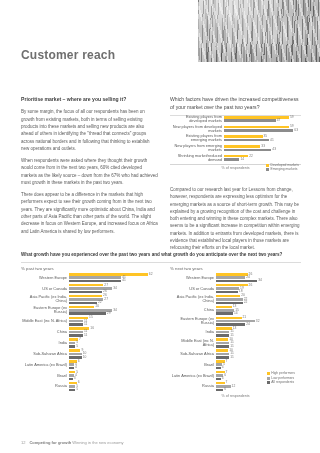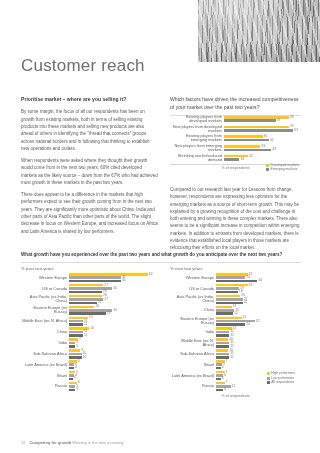--- a/index.html
+++ b/index.html
@@ -22,22 +22,22 @@
       linear-gradient(170deg, #d8d6d3 0%, #b9b7b4 35%, #cfcdc9 60%, #a9a7a4 100%);
     filter: grayscale(1);
   }
   .hero::after{
     content:""; position:absolute; inset:0;
     background:
       repeating-linear-gradient(75deg, rgba(255,255,255,.45) 0 2px, rgba(255,255,255,0) 2px 7px),
       radial-gradient(ellipse at 30% 20%, rgba(255,255,255,.5), rgba(255,255,255,0) 60%);
   }
   .page-title {
-    position: absolute; top: 56px; left: 21px;
-    font-size: 17px; font-weight: 400; color: #6f6f6f; letter-spacing:.2px;
+    position: absolute; top: 48px; left: 21px;
+    font-size: 12px; font-weight: 700; color: #6f6f6f; letter-spacing:.2px;
   }
 
   
   .col-left  { position:absolute; top:96px; left:21px;  width:137px; }
   .col-right { position:absolute; top:96px; left:170px; width:131px; }
 
   .q-head {
     font-size: 5.1px; font-weight: 700; color:#3c3c3c; line-height:1.45;
     margin-bottom: 5px;
   }

